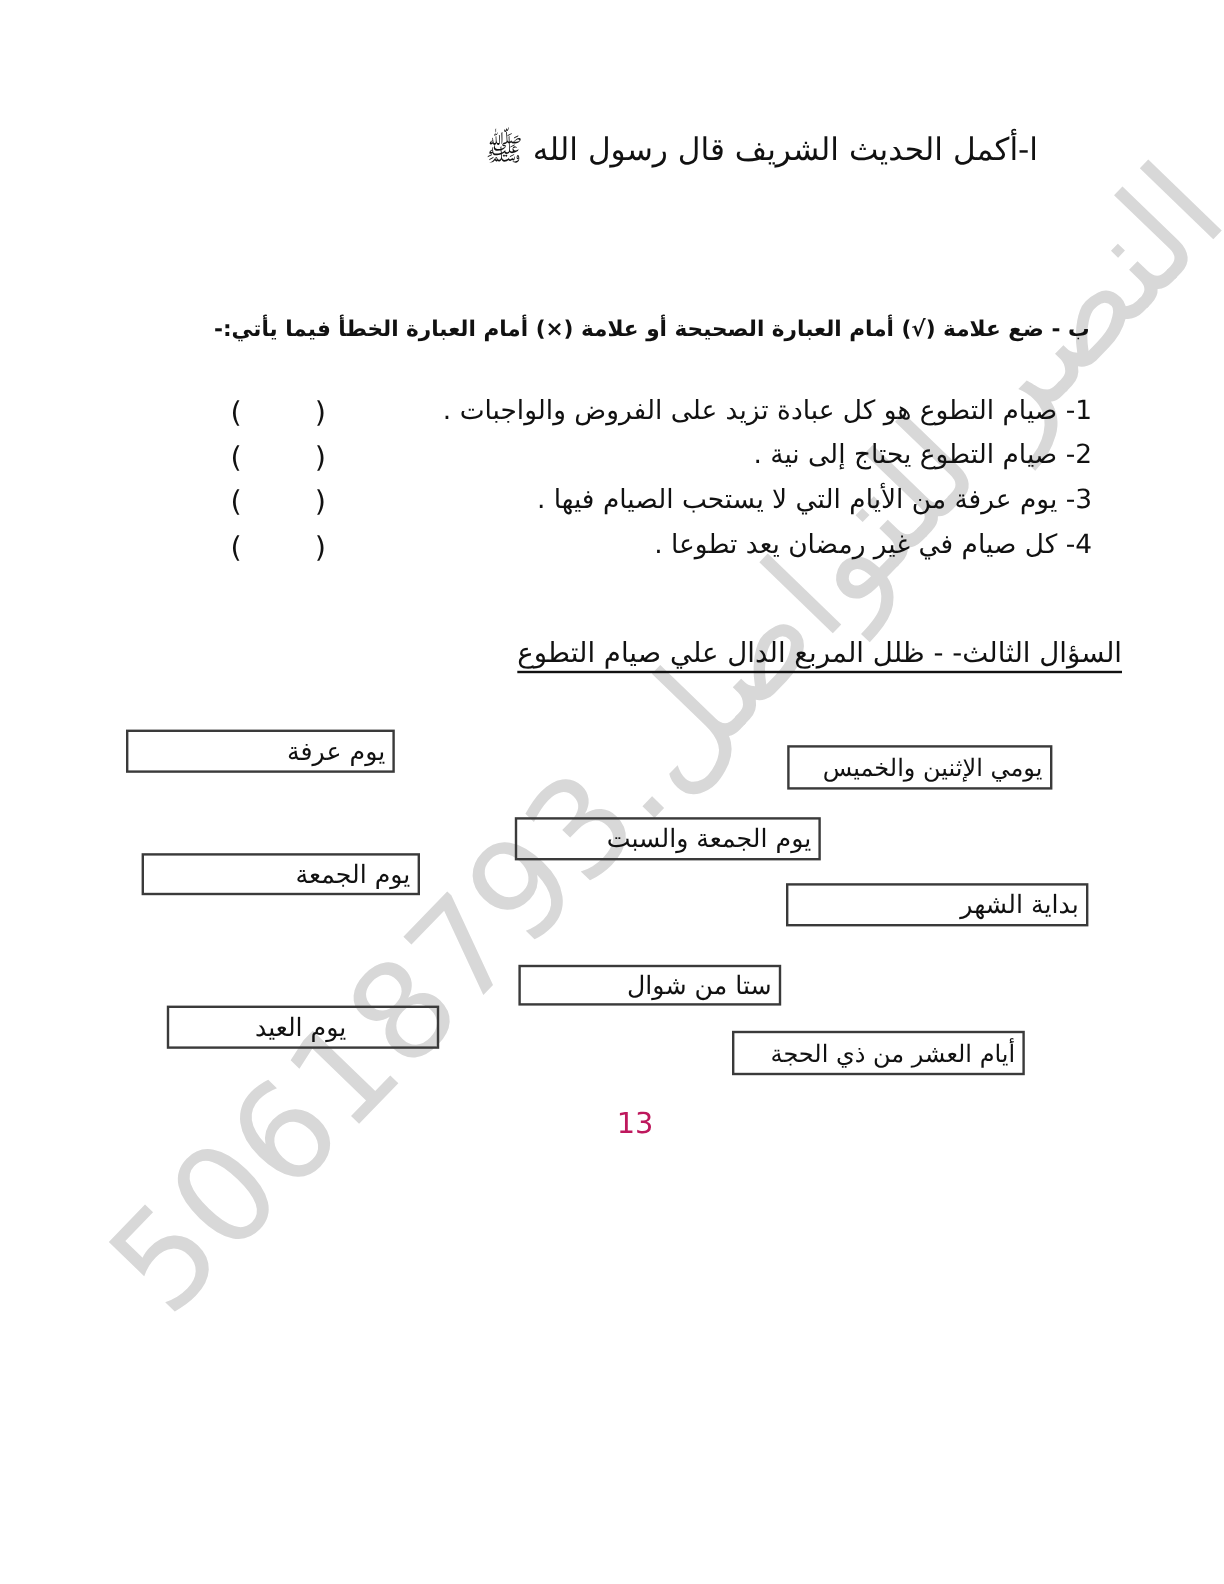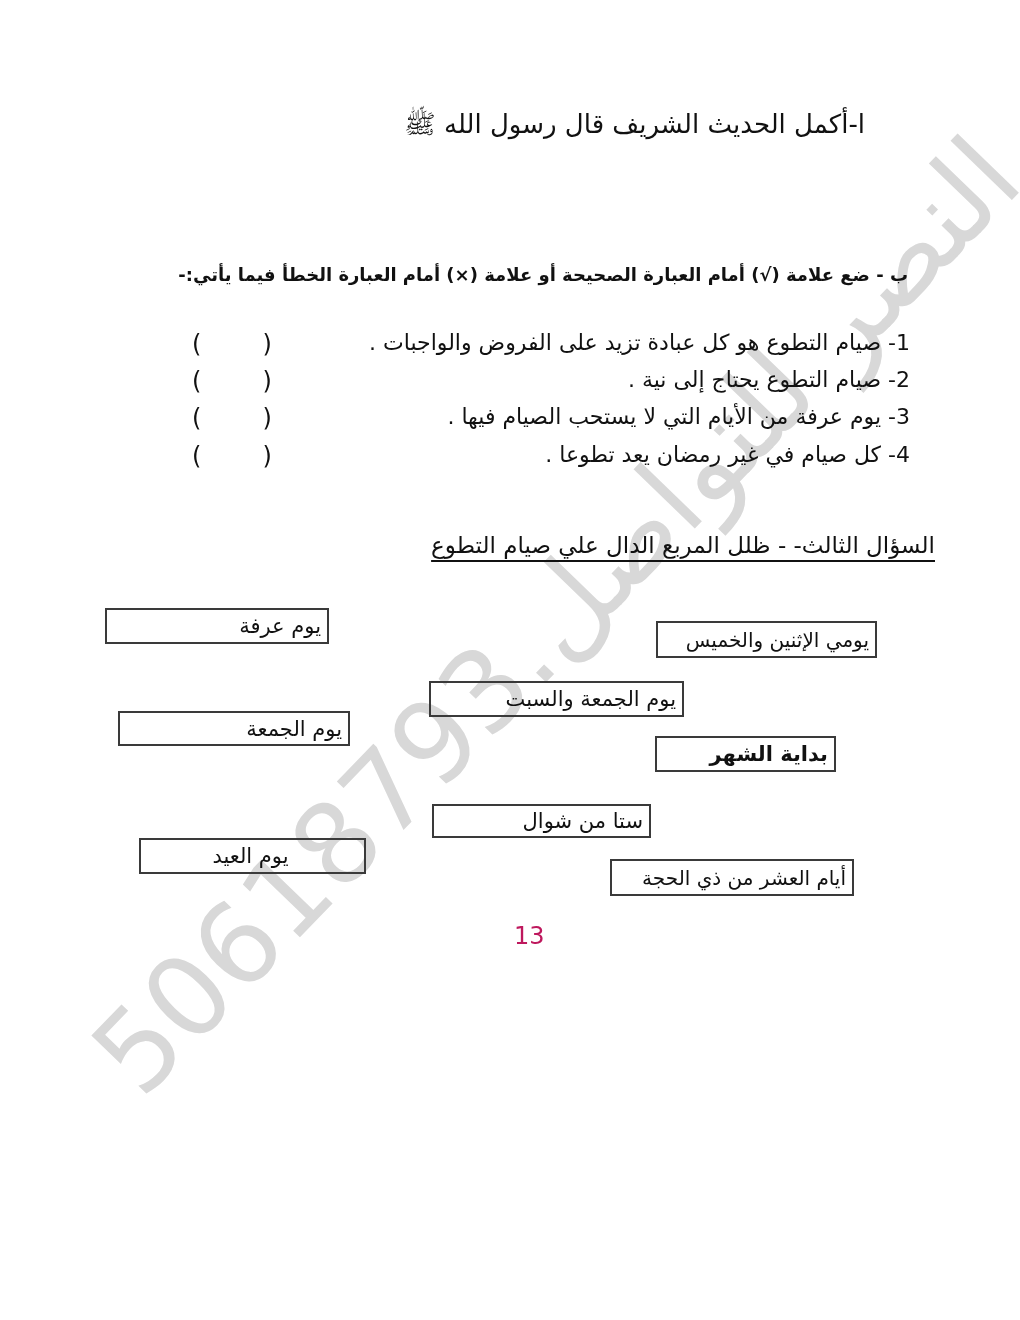--- a/index.html
+++ b/index.html
@@ -63,21 +63,21 @@
     padding:0 6px 0 2px;
     font-size:21px;
     overflow:hidden;
     white-space:nowrap;
     background:transparent;
   }
   .box1{left:105px;top:608px;width:224px;height:36px;line-height:33px;padding-left:34px;}
   .box2{left:656px;top:621px;width:221px;height:37px;line-height:34px;font-size:20px;padding-left:42px;}
   .box3{left:429px;top:681px;width:255px;height:36px;line-height:33px;}
   .box4{left:118px;top:711px;width:232px;height:35px;line-height:32px;}
-  .box5{left:655px;top:736px;width:181px;height:36px;line-height:33px;font-weight:bold;}
+  .box5{left:655px;top:736px;width:252px;height:36px;line-height:33px;}
   .box6{left:432px;top:804px;width:219px;height:34px;line-height:31px;}
   .box7{left:139px;top:838px;width:227px;height:36px;line-height:33px;text-align:center;}
   .box8{left:610px;top:859px;width:244px;height:37px;line-height:34px;font-size:20px;}
 
   .page-number{left:514px;top:922px;font-size:24px;color:#be185d;}
 </style>
 </head>
 <body>
 
 <div class="page">

